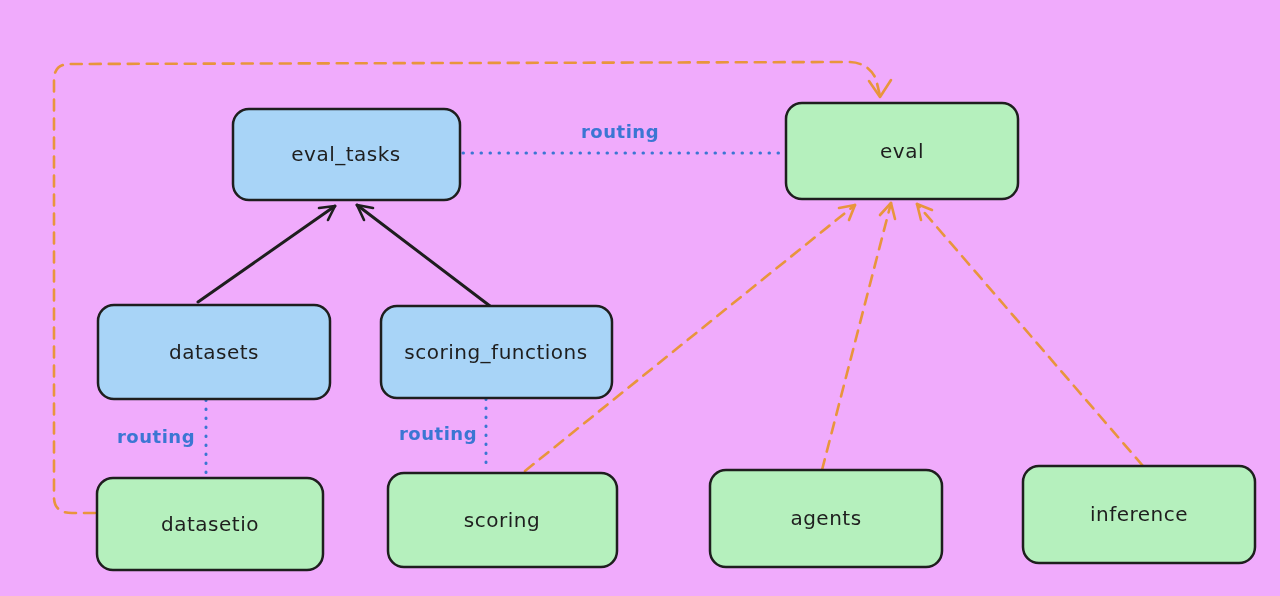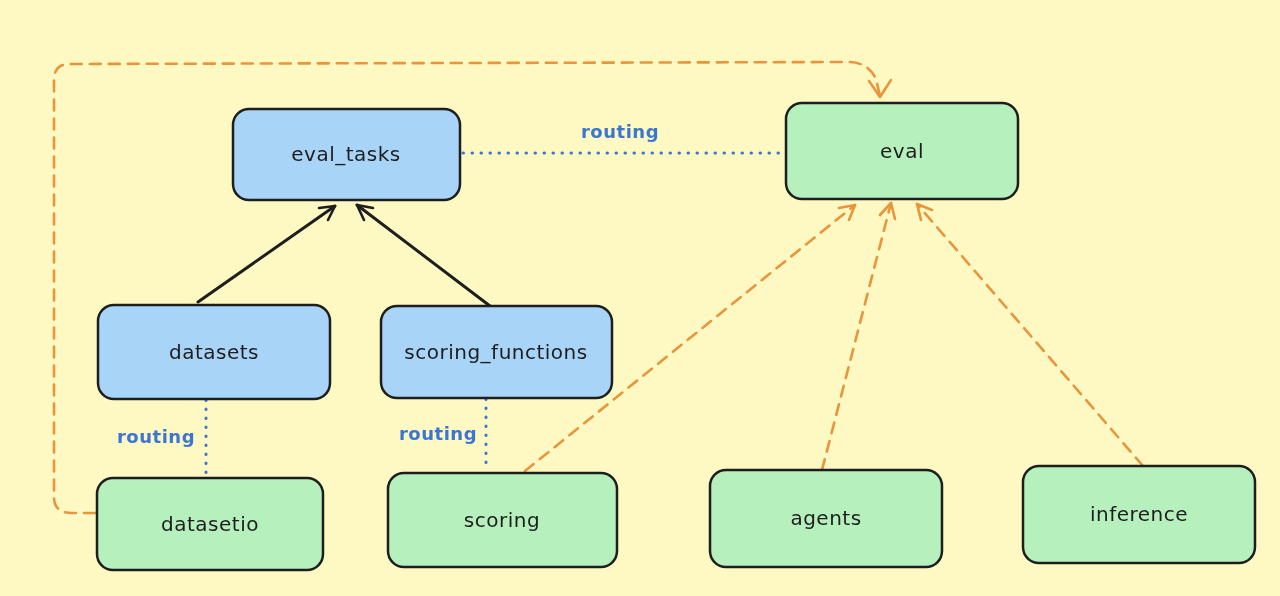--- a/index.html
+++ b/index.html
@@ -8,21 +8,21 @@
     background: #ffffff;
     width: 1280px;
     height: 596px;
     overflow: hidden;
     font-family: "DejaVu Sans", "Liberation Sans", sans-serif;
   }
   .canvas-wrap {
     position: relative;
     width: 1280px;
     height: 596px;
-    background: #fef9c3;
+    background: #f0abfc;
   }
   svg { display: block; }
   .node-box {
     stroke-width: 2.5;
     stroke-linejoin: round;
   }
   .node-label {
     fill: #1e1e1e;
     font-size: 20px;
     letter-spacing: 0.5px;

